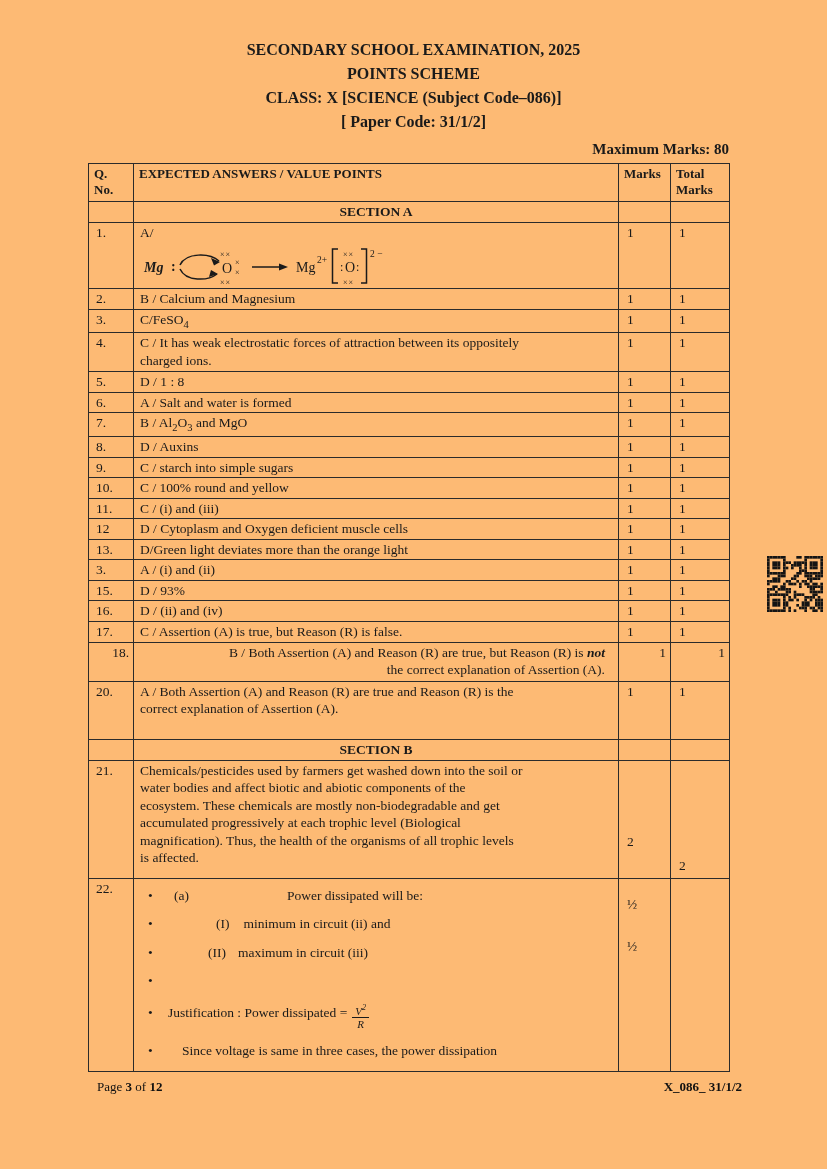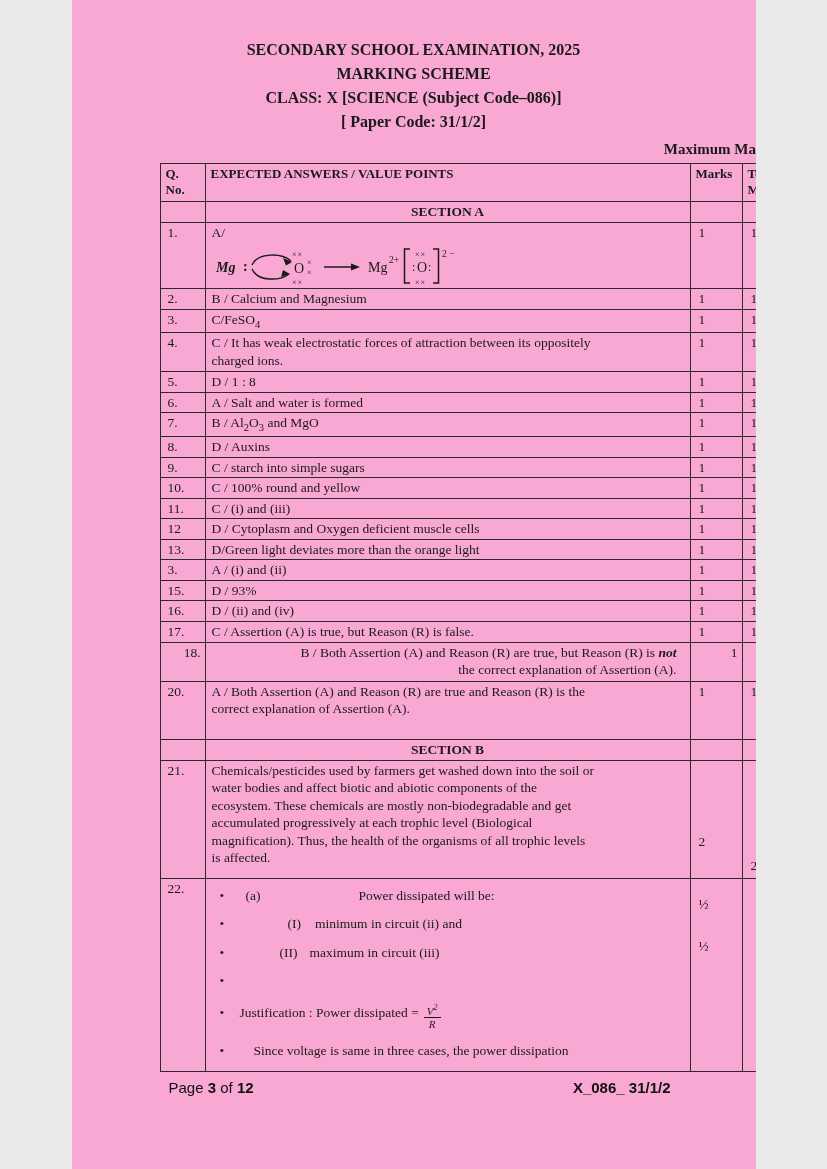--- a/index.html
+++ b/index.html
@@ -1,17 +1,17 @@
 <!DOCTYPE html>
 <html><head>
 <meta charset="utf-8">
 <style>
   html,body{margin:0;padding:0;background:#e9e9e9;}
   .page{
-    position:relative;width:684px;height:1169px;background:#f9a8d4;
+    position:relative;width:827px;height:1169px;background:#fdba74;
     font-family:"Liberation Serif",serif;color:#1a1a1a;overflow:hidden;
     margin:0 auto;
   }
   
   .doc-header{padding-top:38px;text-align:center;font-weight:bold;font-size:16px;line-height:24px;}
   .doc-header div{white-space:nowrap;}
   .max-marks{width:641px;margin:7px 0 5px 88px;text-align:right;font-weight:bold;font-size:15px;}
   
   table.answers{
     border-collapse:collapse;margin-left:88px;width:641px;table-layout:fixed;
@@ -67,34 +67,34 @@
   .eq-colon{font-size:14px;font-weight:bold;}
   .eq-plain{font-size:14px;}
   .eq-colon2{font-size:12px;}
   .eq-x{font-size:8px;letter-spacing:1px;}
   .eq-sup{font-size:9.5px;}
   .eq-stroke{stroke:#1a1a1a;stroke-width:1.5;fill:none;}
   .eq-fill{fill:#1a1a1a;stroke:none;}
   
   .footer{
     position:absolute;top:1079px;left:0;right:0;display:flex;justify-content:space-between;
-    padding:0 85px 0 97px;font-family:Liberation Sans, sans-serif;font-size:15px;color:#111;
+    padding:0 85px 0 97px;font-family:Liberation Serif, serif;font-size:13px;color:#111;
   }
   .footer b{font-weight:bold;}
   .footer .doc-code{font-weight:bold;margin-left:11px;}
   .qr{position:absolute;left:767px;top:556px;width:56px;height:56px;}
 </style>
 </head>
 <body>
 
 <div class="page">
 
   <div class="doc-header">
     <div>SECONDARY SCHOOL EXAMINATION, 2025</div>
-    <div>MARKING SCHEME</div>
+    <div>POINTS SCHEME</div>
     <div>CLASS: X [SCIENCE (Subject Code–086)]</div>
     <div>[ Paper Code: 31/1/2]</div>
   </div>
 
   <div class="max-marks">Maximum Marks: 80</div>
 
   <table class="answers">
     <colgroup>
       <col style="width:45px">
         <col style="width:485px">

